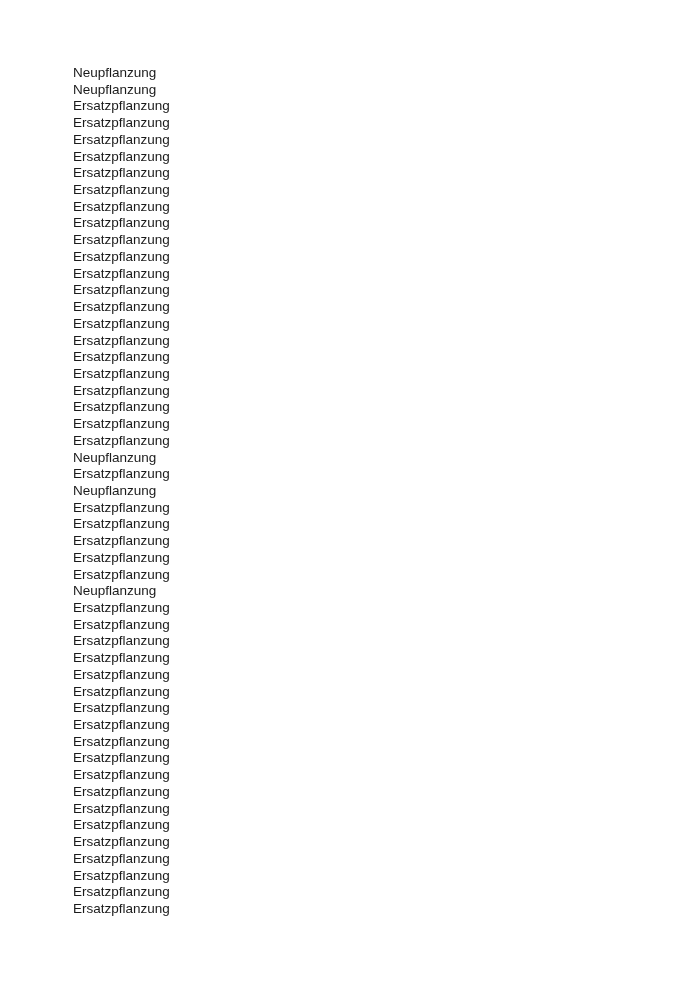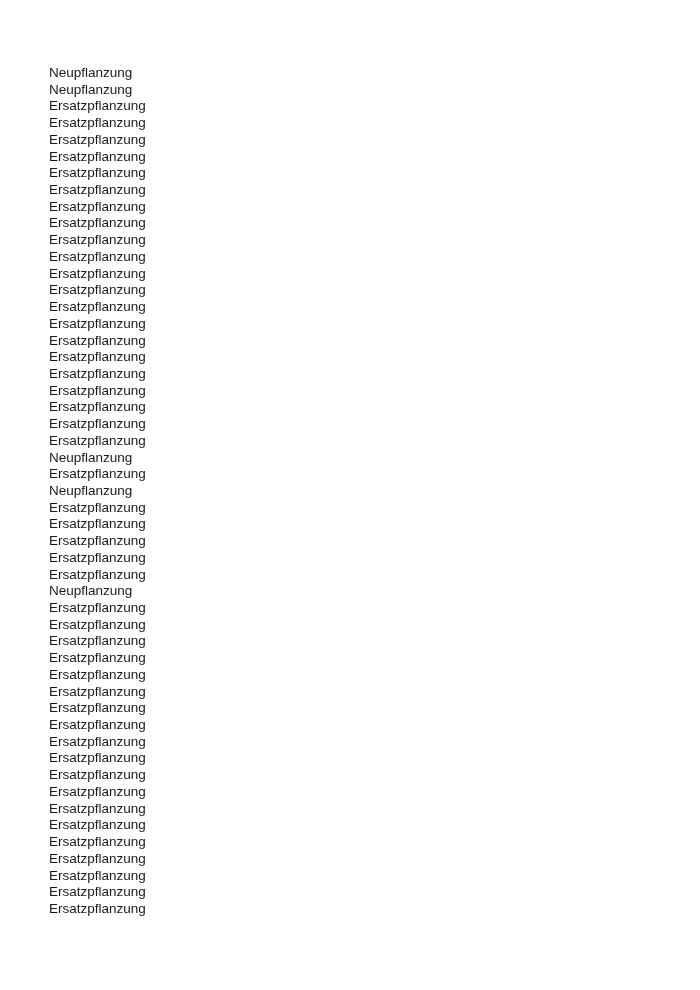--- a/index.html
+++ b/index.html
@@ -9,21 +9,21 @@
   body {
     width: 700px;
     height: 990px;
     background: #ffffff;
     overflow: hidden;
     font-family: "Liberation Sans", sans-serif;
     position: relative;
   }
   .plant-list {
     position: absolute;
-    left: 49px;
+    left: 73px;
     top: 65px;
     font-size: 13.5px;
     line-height: 16.72px;
     color: #1a1a1a;
     white-space: nowrap;
   }
   .plant-list-item {
     display: block;
     height: 16.72px;
   }

